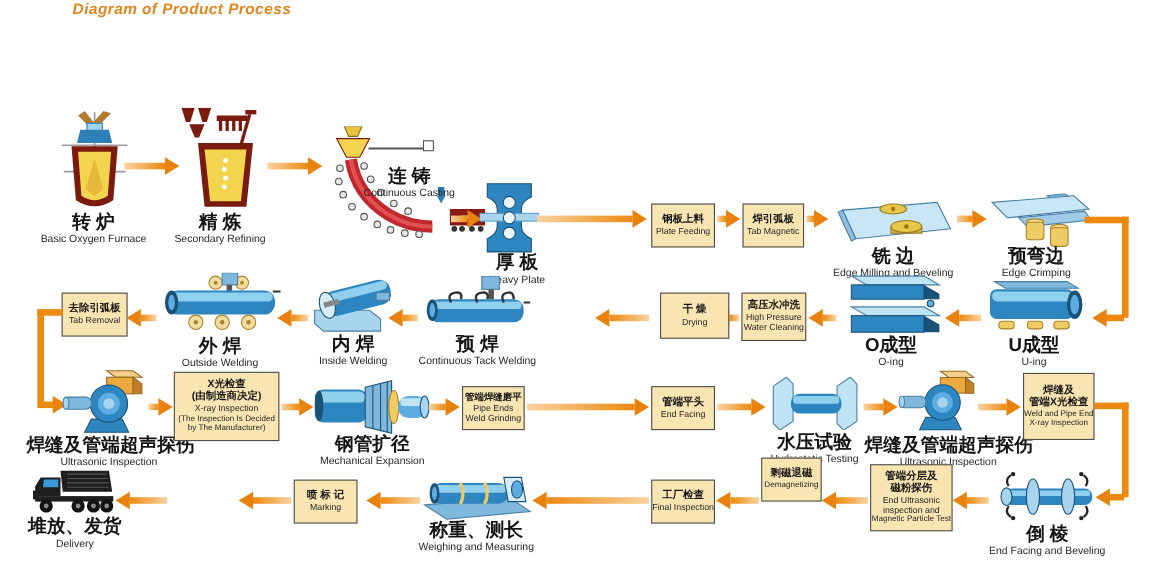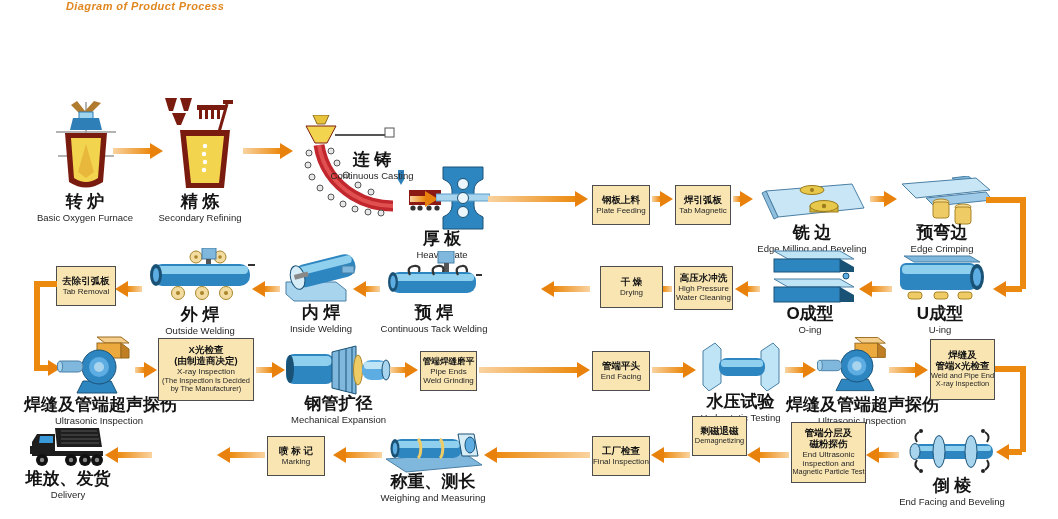--- a/index.html
+++ b/index.html
@@ -1,18 +1,18 @@
 <!DOCTYPE html>
 <html><head>
 <meta charset="utf-8">
 <style>
   html,body{margin:0;padding:0;background:#fff;}
   .canvas{position:relative;width:1058px;height:519px;background:#ffffff;overflow:hidden;
           font-family:"Liberation Sans","DejaVu Sans",sans-serif;}
-  .title{position:absolute;left:66px;top:0px;font-size:11px;font-weight:bold;font-style:italic;
+  .title{position:absolute;left:66px;top:0px;font-size:14px;font-weight:bold;font-style:italic;
          color:#E0861F;letter-spacing:.4px;text-align:right;}
   .icon{position:absolute;}
   .node-label{position:absolute;text-align:center;}
   .zh{font-size:17px;font-weight:bold;color:#141414;line-height:1.2;white-space:nowrap;}
   .en{font-size:9.5px;color:#262626;line-height:1.25;white-space:nowrap;}
   .pbox{position:absolute;background:#F8E5B2;border:1px solid #4d4d4d;box-sizing:border-box;
         display:flex;flex-direction:column;align-items:center;justify-content:center;
         text-align:center;padding:19px;}
   .pbox .zh{font-size:9.5px;line-height:1.15;}
   .pbox .en{font-size:8px;line-height:1.15;}
@@ -124,21 +124,21 @@
       <div class="tri-r"></div>
     </div>
 
   <svg class="icon" style="left:436px;top:166px" width="54" height="64" viewBox="0 0 54 64">
     <path d="M7,1 h40 v12 q-9,4 -9,11 v16 q0,7 9,11 v12 h-40 v-12 q9,-4 9,-11 v-16 q0,-7 -9,-11 Z" fill="#2E86C1" stroke="#1A5276"></path>
     <rect x="0" y="28" width="54" height="7" fill="#A8D4EE" stroke="#5D9EC9"></rect>
     <circle cx="27" cy="18" r="5.5" fill="#EAF6FC" stroke="#1A5276"></circle>
     <circle cx="27" cy="32" r="5.5" fill="#EAF6FC" stroke="#1A5276"></circle>
     <circle cx="27" cy="46" r="5.5" fill="#EAF6FC" stroke="#1A5276"></circle>
   </svg>
-  <div class="node-label" style="left:392px;top:229px;width:100px">
+  <div class="node-label" style="left:420px;top:229px;width:100px">
     <div class="zh">厚 板</div>
     <div class="en">Heavy Plate</div>
   </div>
 
   <div class="arrow r" style="left:488px;top:191px;width:100px">
       <div class="shaft"></div>
       <div class="tri-r"></div>
     </div>
 
   <div class="pbox" style="left:592px;top:185px;width:58px;height:30px">

